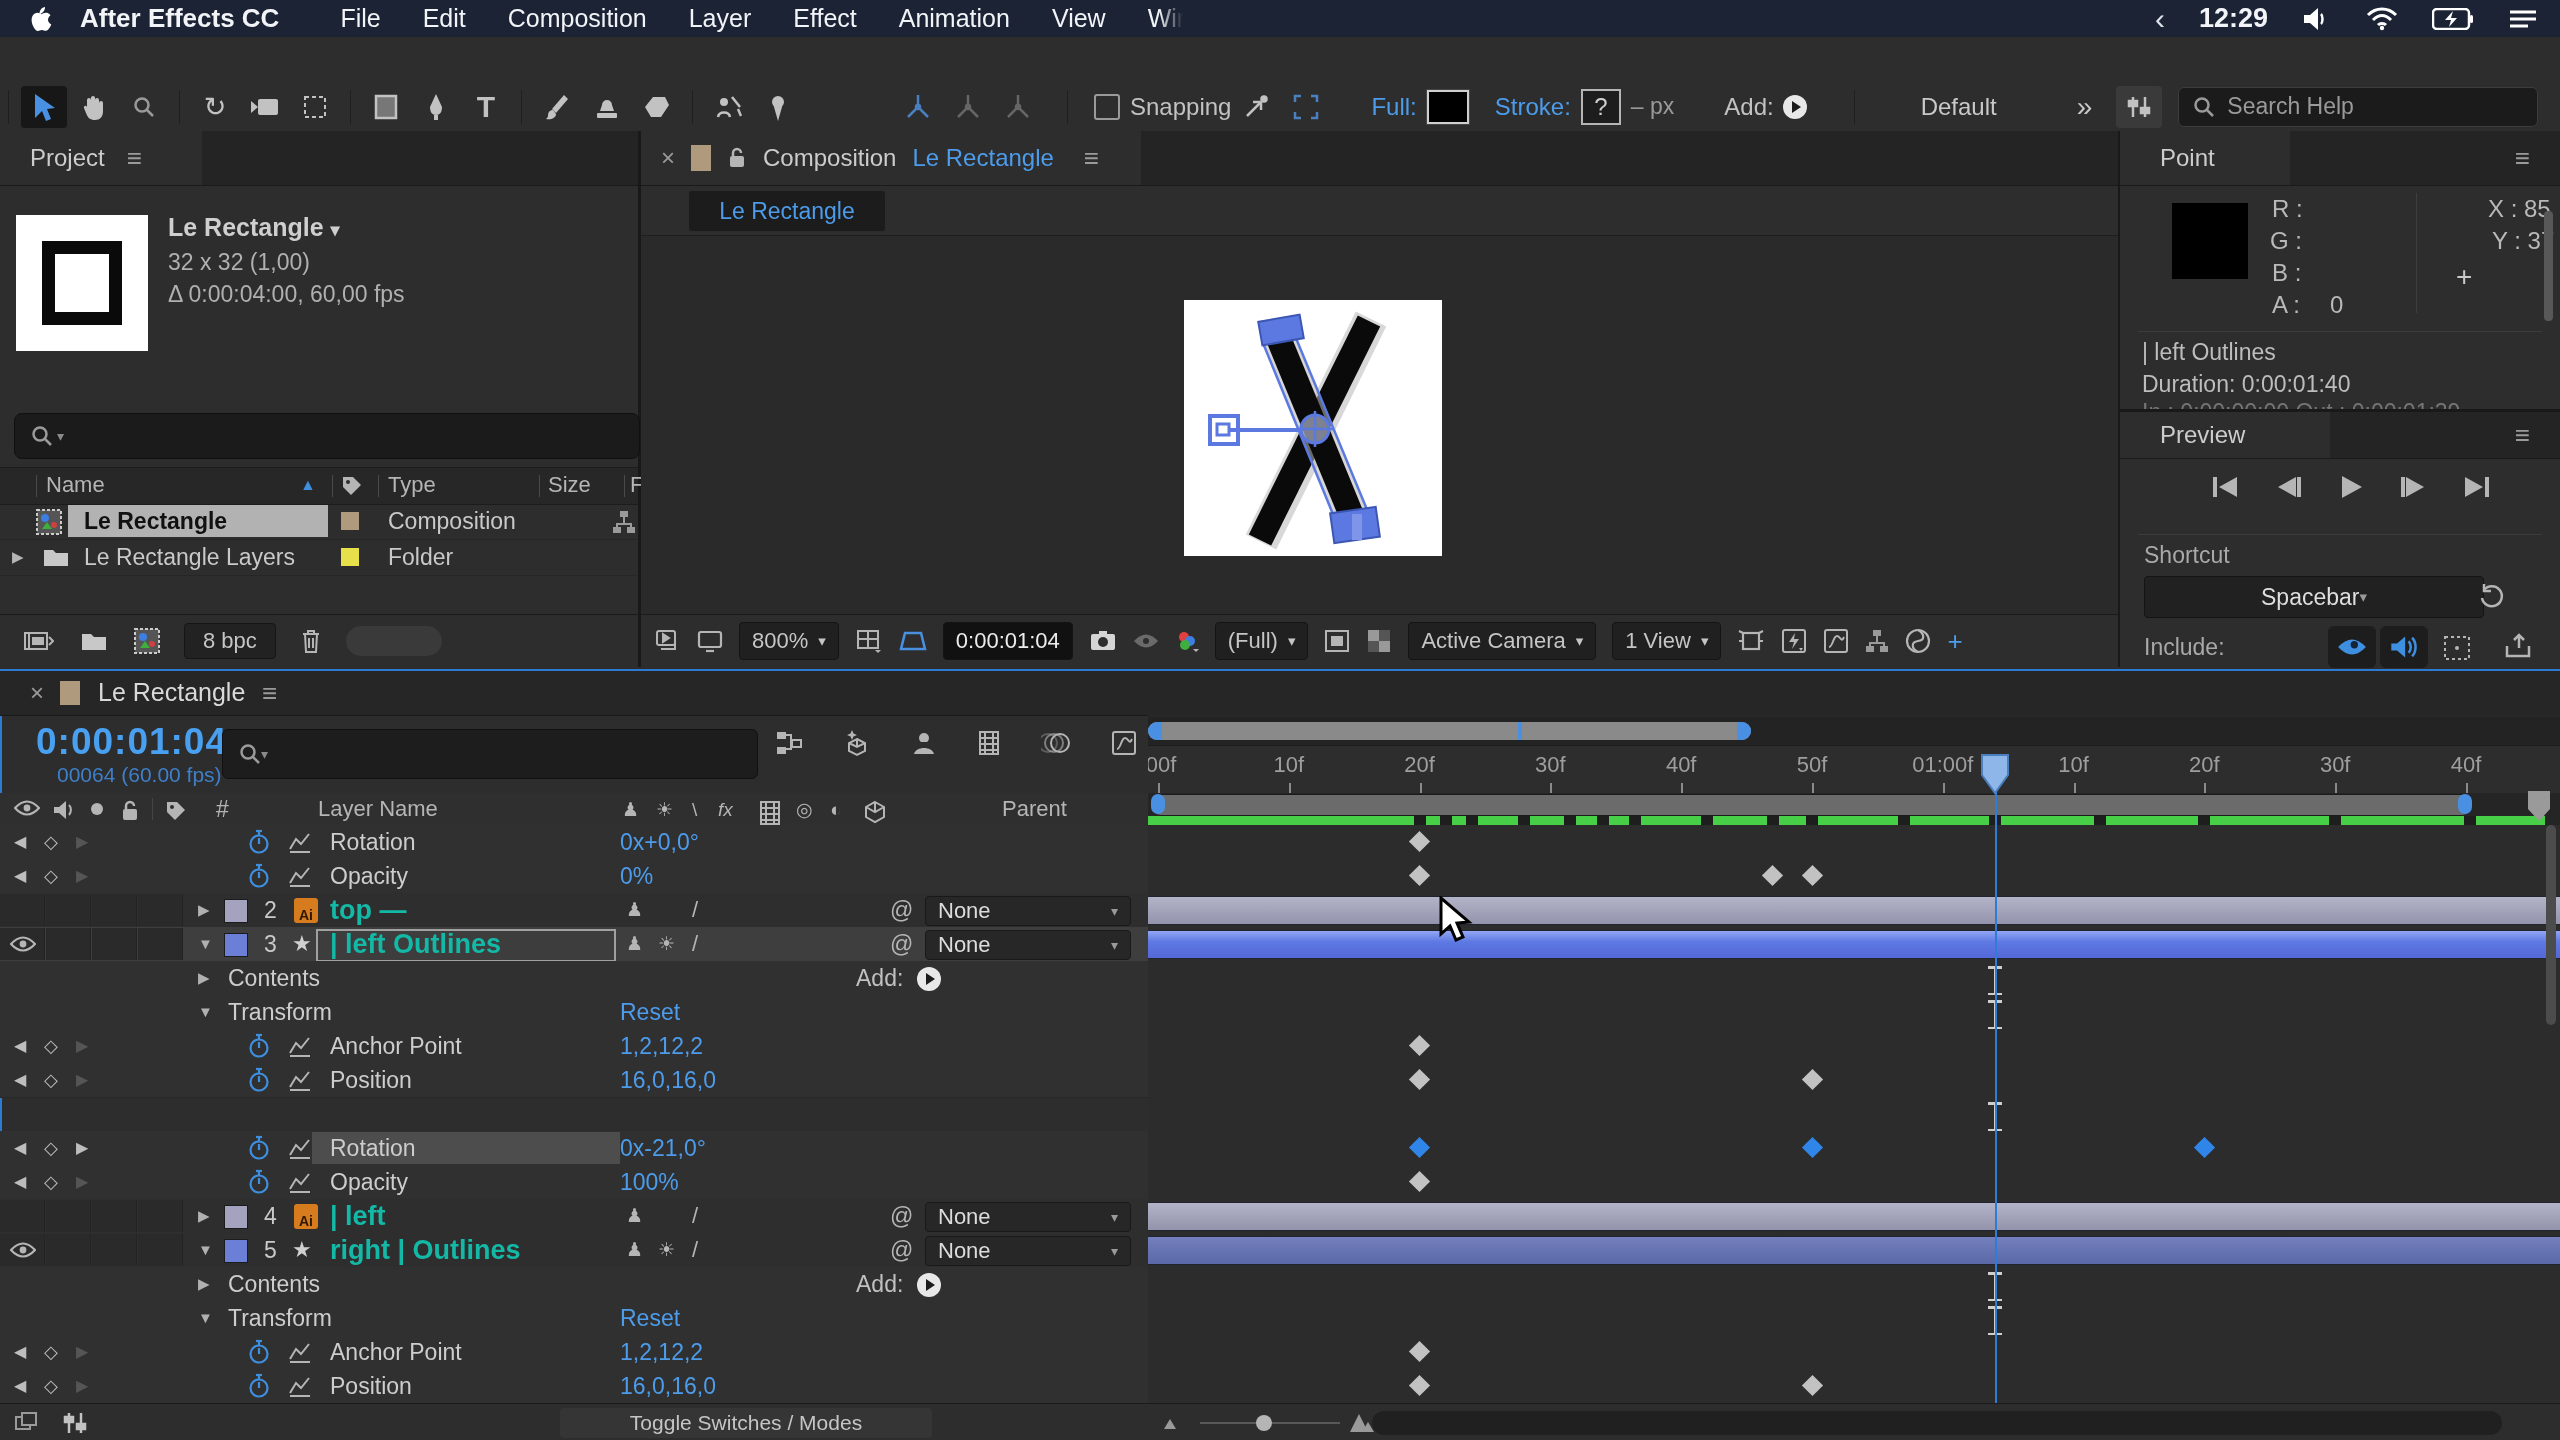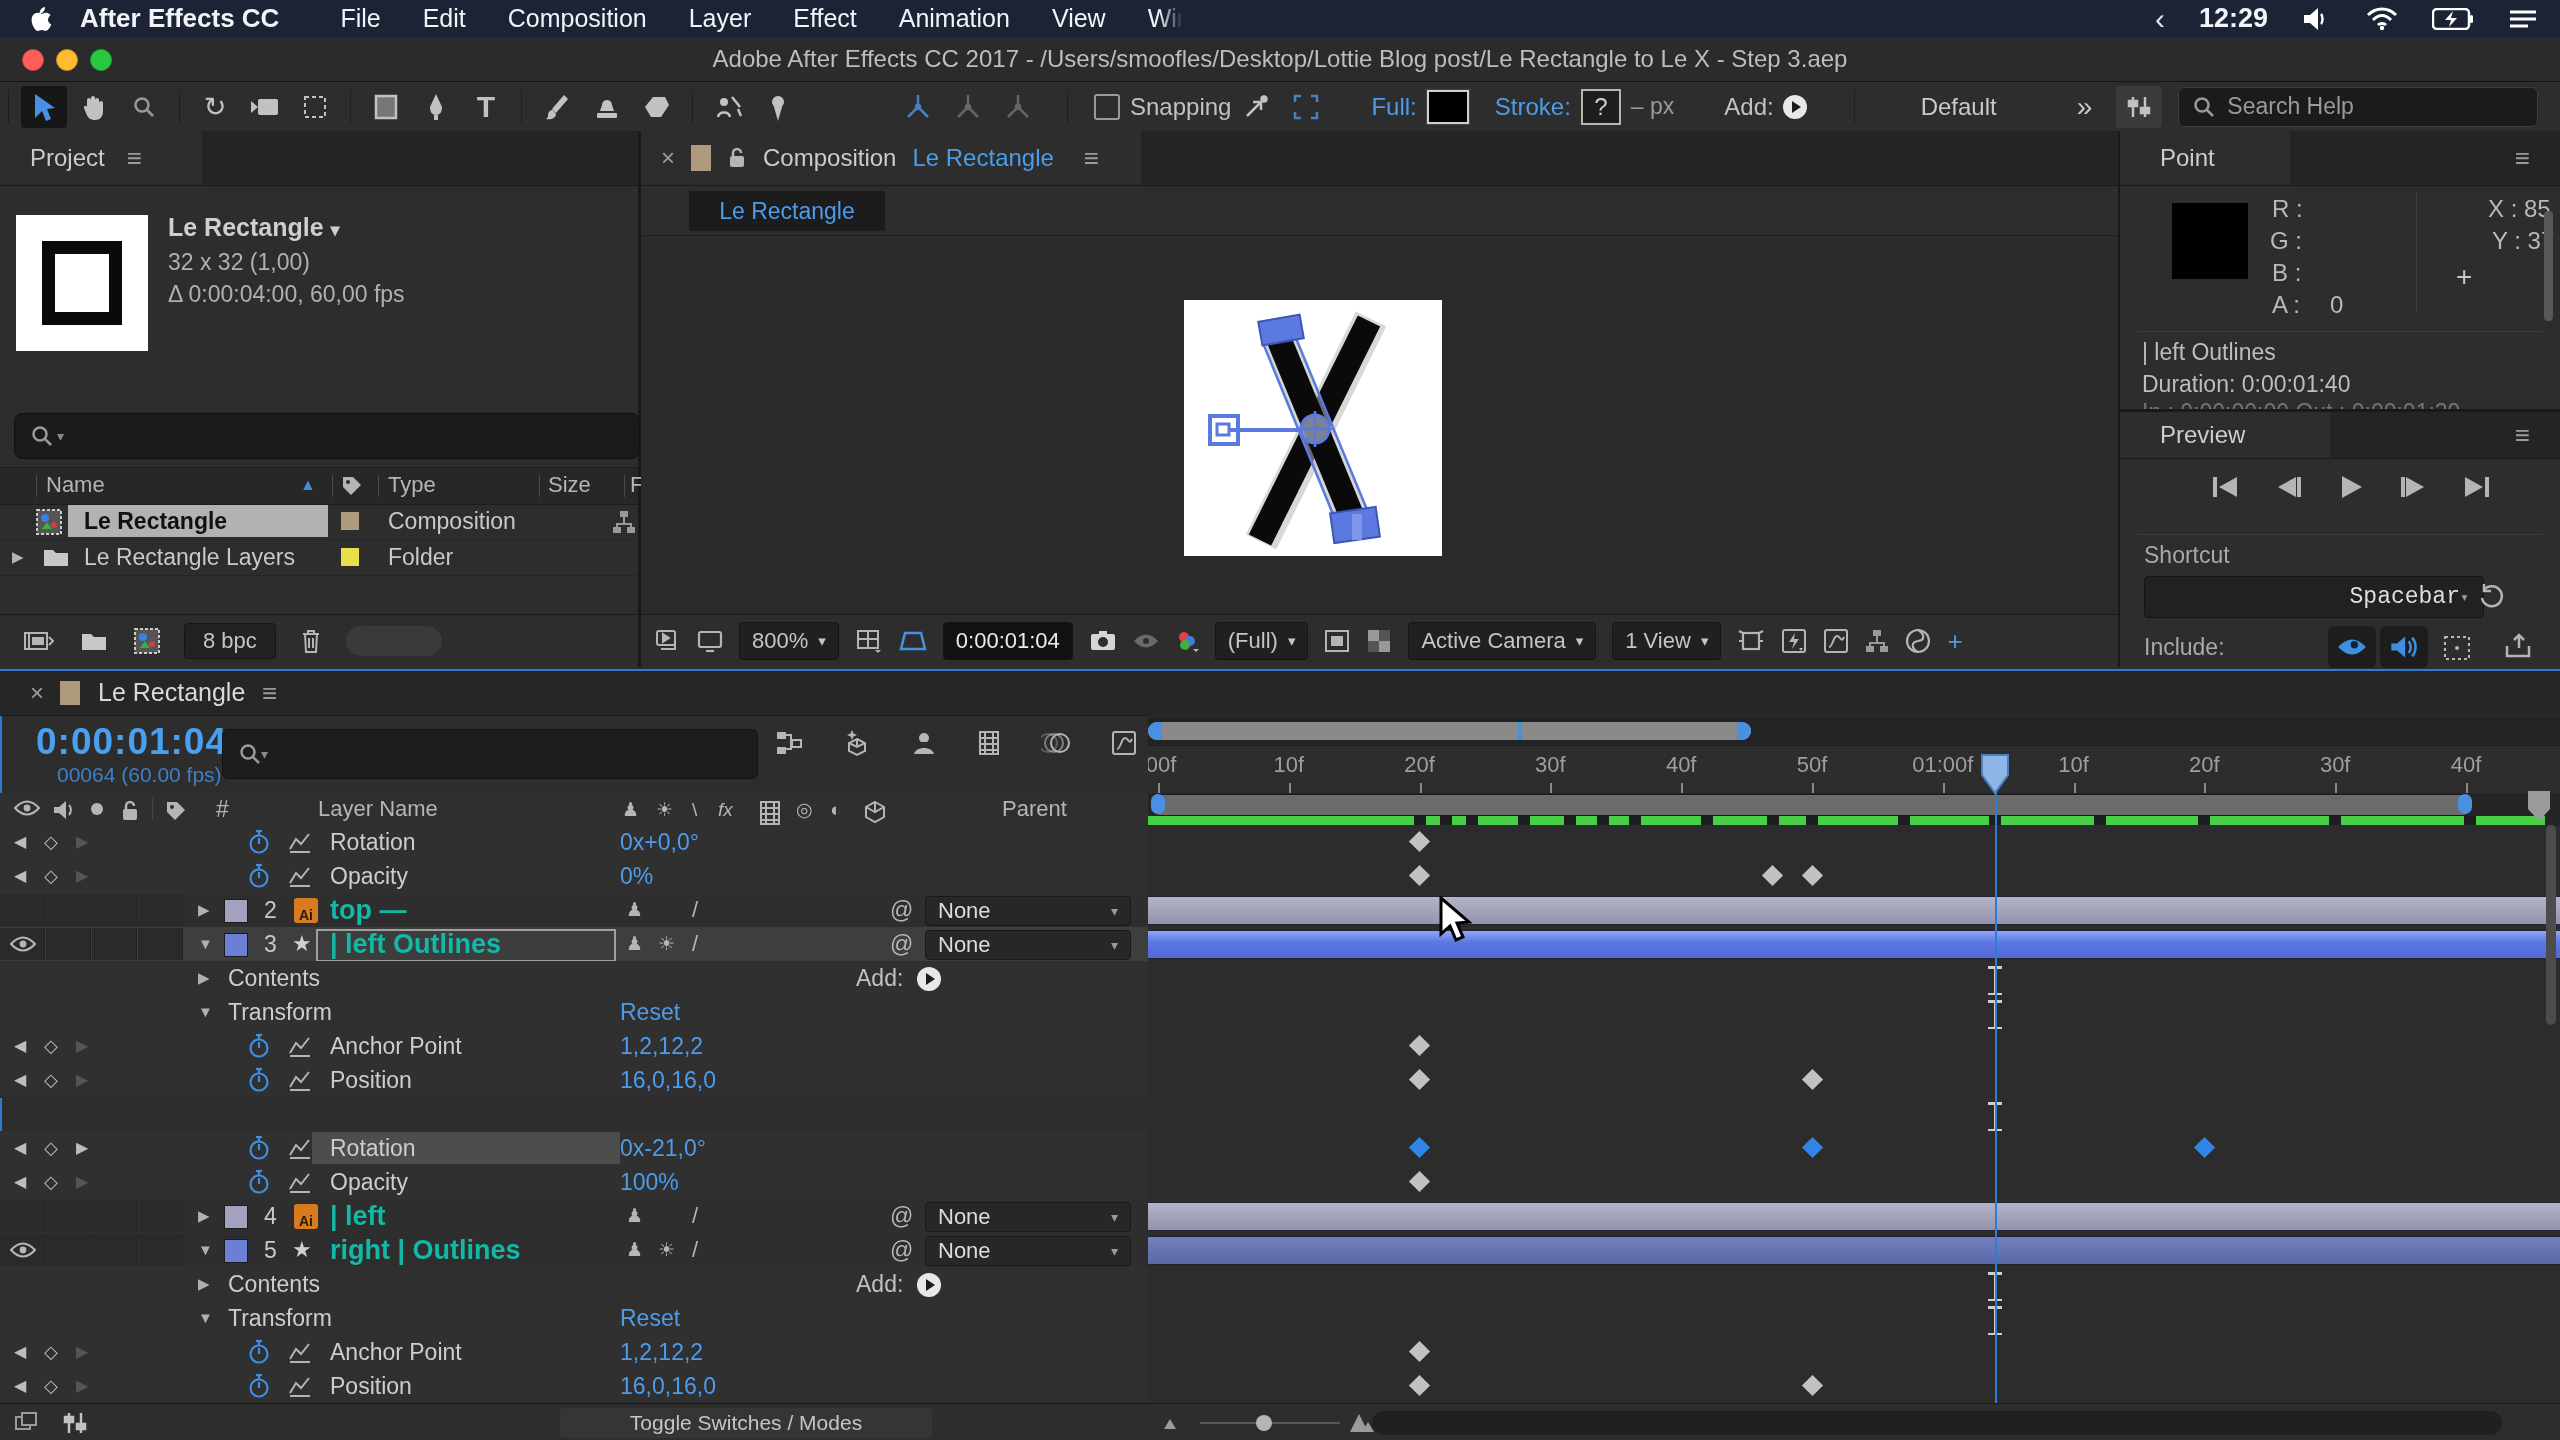--- a/index.html
+++ b/index.html
@@ -79,21 +79,21 @@
         gap:10px;padding:0 12px;font-size:22px;color:#c5c5c5;}
   .cbox.tc{color:#ececec;background:#111;}
 
   
   #info{left:2120px;top:131px;width:440px;height:278px;}
   #preview{left:2120px;top:412px;width:440px;height:255px;}
   .rdiv{position:absolute;left:2120px;width:440px;height:3px;background:#191919;top:409px;}
   #info .lbl{position:absolute;font-size:24px;color:#b9b9b9;}
   #prev-transport{position:absolute;left:90px;top:62px;display:flex;gap:34px;color:#b5b5b5;}
   #prev-dd{position:absolute;left:24px;top:164px;width:310px;height:40px;background:#212121;border:1px solid #141414;
-           border-radius:4px;display:flex;align-items:center;justify-content:flex-end;padding:0 14px;color:#dedede;font-family:Liberation Mono, monospace;}
+           border-radius:4px;display:flex;align-items:center;justify-content:center;padding:0 14px;color:#dedede;}
   .incbox{position:absolute;top:214px;width:48px;height:42px;background:#1d1d1d;border-radius:6px;
           display:flex;align-items:center;justify-content:center;}
 
   
   #timeline{position:absolute;left:0;top:669px;width:2560px;height:771px;background:#2d2d2d;
             border-top:2px solid #2d7ad2;box-shadow:inset 2px 0 0 #2d7ad2,inset -2px 0 0 #2d7ad2,inset 0 -2px 0 #2d7ad2;}
   #tl-tabs{position:absolute;left:0;top:0;width:2560px;height:44px;background:#262626;border-bottom:1px solid #191919;}
   #tl-header{position:absolute;left:0;top:44px;width:1148px;height:78px;}
   #tl-timecode{position:absolute;left:36px;top:6px;font-size:37px;font-weight:bold;color:#4aa0f0;letter-spacing:1px;}
   #tl-frames{position:absolute;left:30px;top:48px;font-size:21px;color:#3f7fc8;margin-left:27px;}
@@ -201,26 +201,20 @@
       <span class="ic">
           <svg width="30" height="22" viewBox="0 0 30 22" stroke="#fff" stroke-width="3">
             <line x1="2" y1="4" x2="28" y2="4"></line>
             <line x1="2" y1="11" x2="28" y2="11"></line>
             <line x1="2" y1="18" x2="20" y2="18"></line>
           </svg>
         </span>
     </span>
   </div>
 
-  <div id="titlebar">
-    <span class="tl" style="left:22px;background:#ff5f57;border:1px solid #c94943;"></span>
-    <span class="tl" style="left:56px;background:#febc2e;border:1px solid #c49328;"></span>
-    <span class="tl" style="left:90px;background:#28c840;border:1px solid #24a233;"></span>
-    <span class="title">Adobe After Effects CC 2017 - /Users/smoofles/Desktop/Lottie Blog post/Le Rectangle to Le X - Step 3.aep</span>
-  </div>
 
   <div id="toolbar">
     <div class="tsep" style="margin-left:8px;"></div>
     <div class="tool sel">
         <span class="ic">
           <svg width="26" height="30" viewBox="0 0 26 30">
             <path d="M4 2 L4 26 L11 19 L15 29 L20 27 L16 17 L24 16 Z" fill="#4a90e2"></path>
           </svg>
         </span>
       </div>

